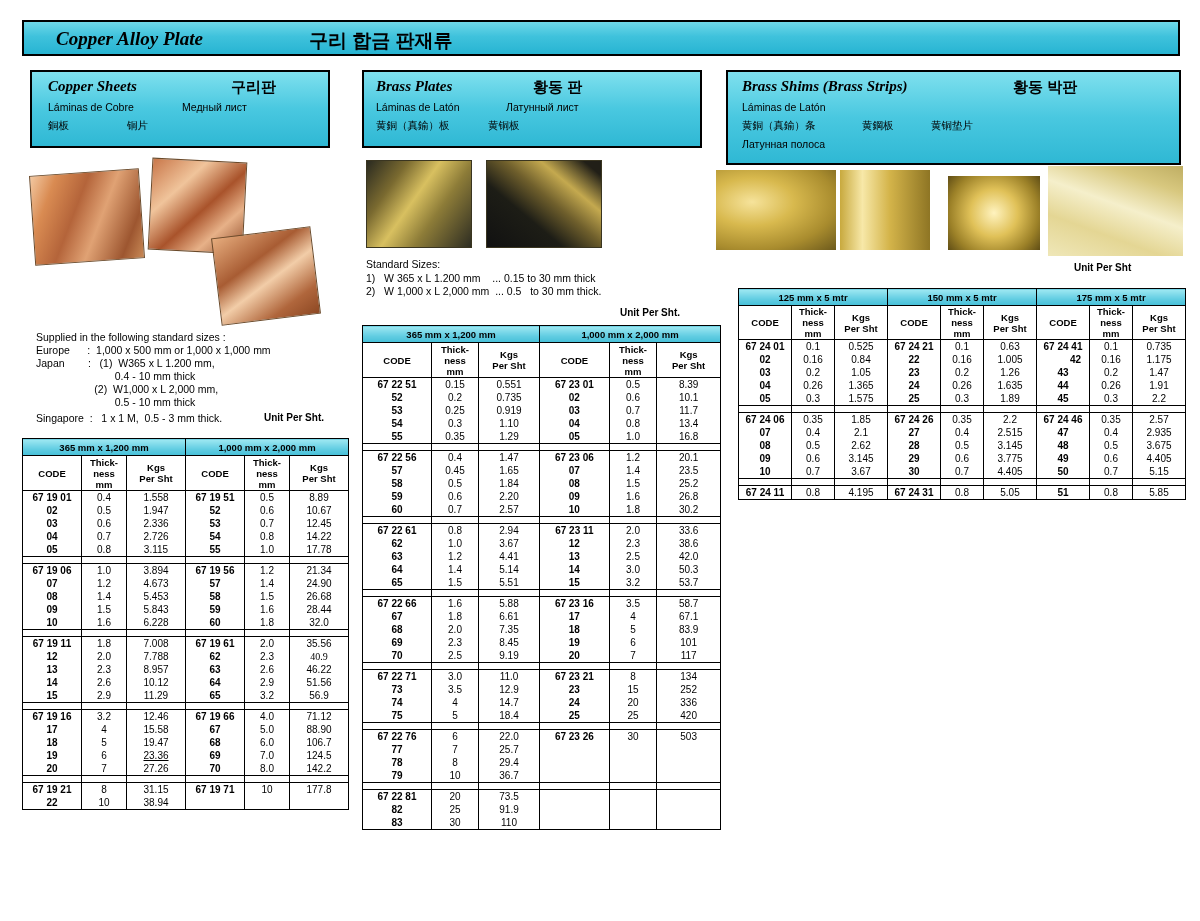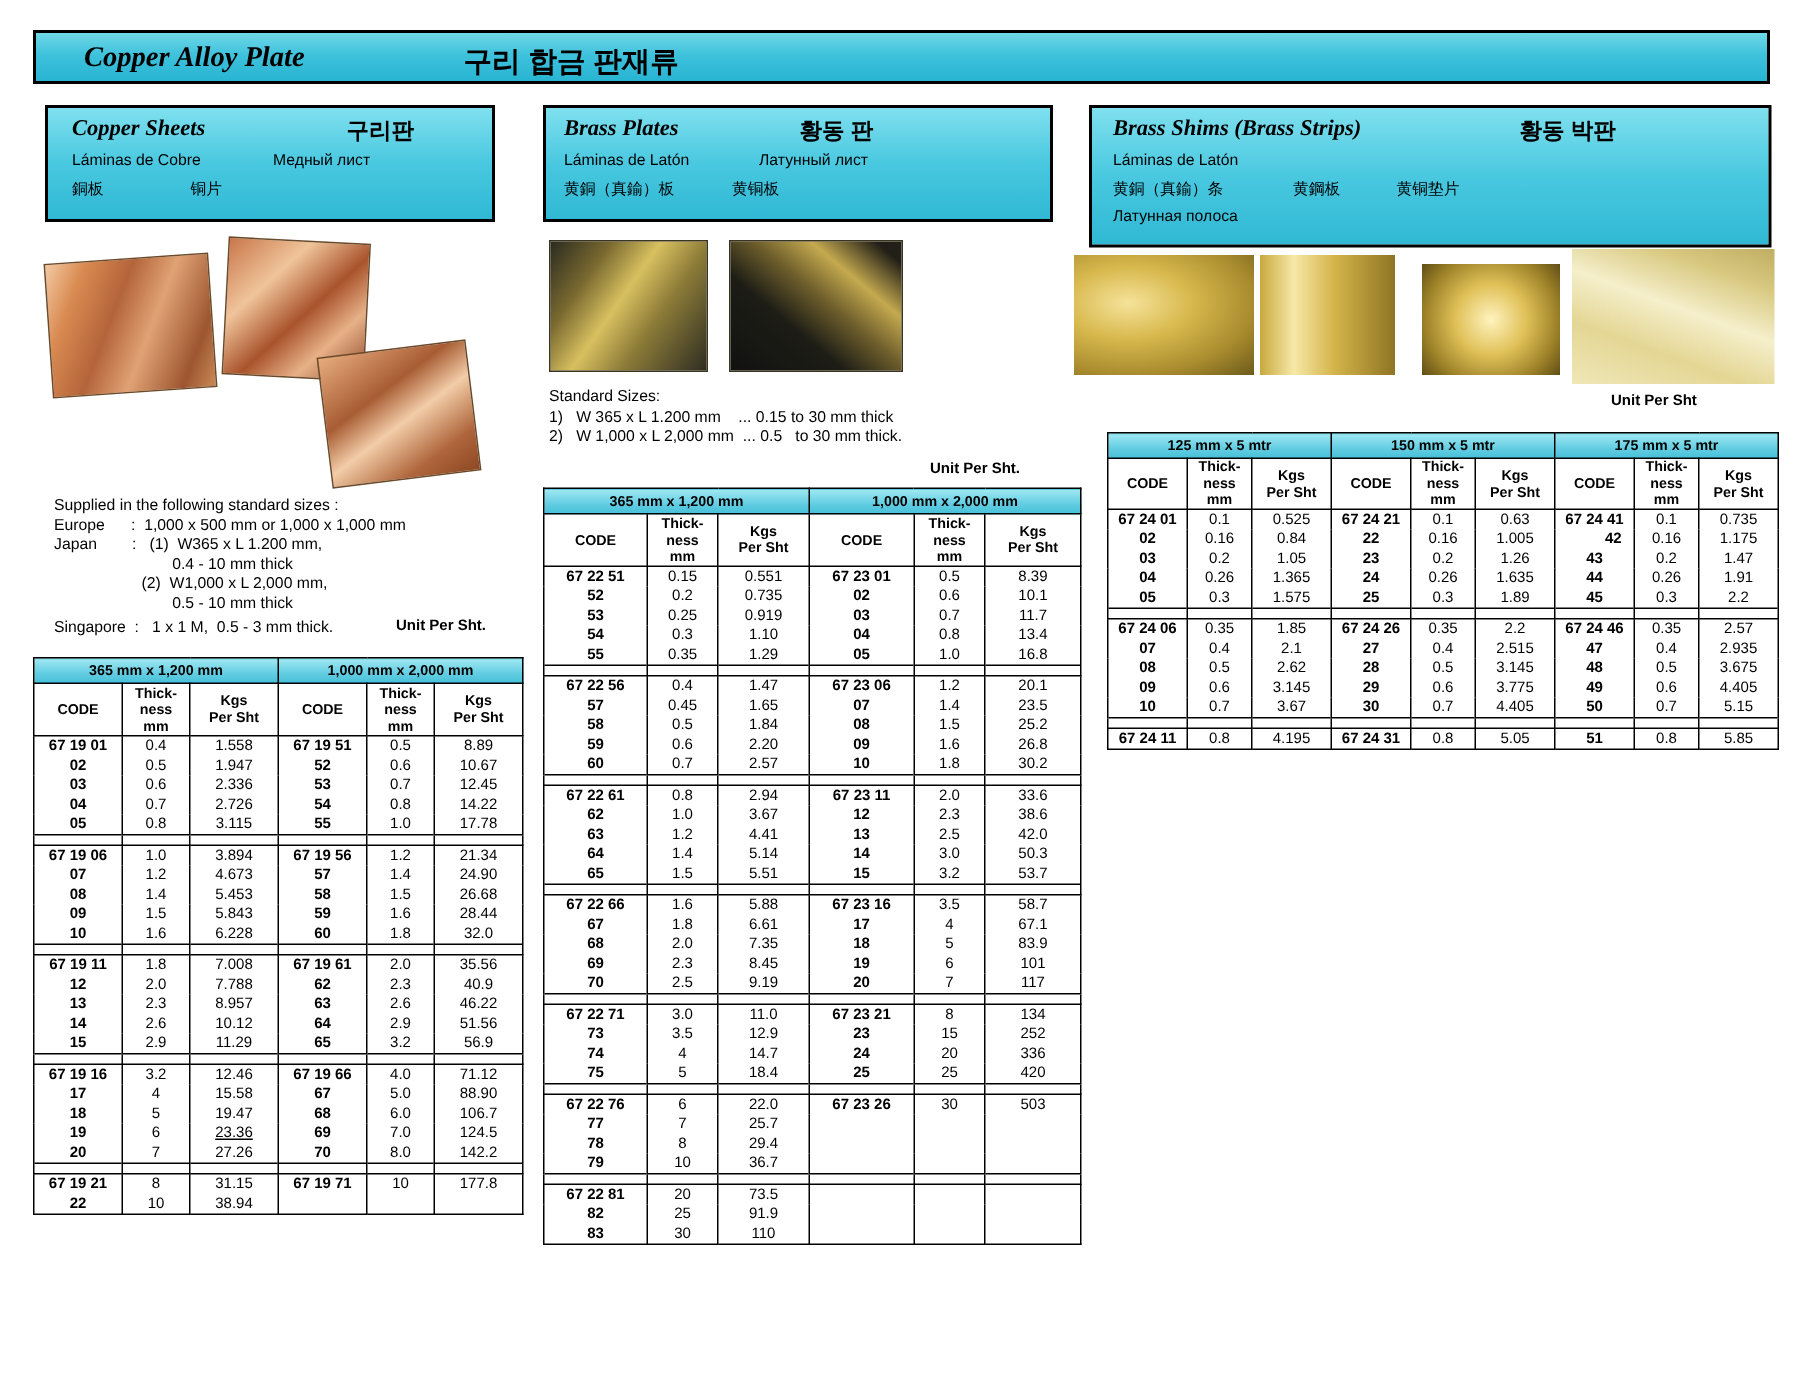--- a/index.html
+++ b/index.html
@@ -318,21 +318,21 @@
           <td class="codecell" style="height: 13px; border-top: none; border-bottom: none;">67 19 61</td>
           <td class="" style="height: 13px; border-top: none; border-bottom: none;">2.0</td>
           <td class="" style="height: 13px; border-top: none; border-bottom: none;">35.56</td>
         </tr>
         <tr>
           <td class="codecell" style="height: 13px; border-top: none; border-bottom: none;">12</td>
           <td class="" style="height: 13px; border-top: none; border-bottom: none;">2.0</td>
           <td class="" style="height: 13px; border-top: none; border-bottom: none;">7.788</td>
           <td class="codecell" style="height: 13px; border-top: none; border-bottom: none;">62</td>
           <td class="" style="height: 13px; border-top: none; border-bottom: none;">2.3</td>
-          <td class="" style="height: 13px; border-top: none; border-bottom: none;">40.9</td>
+          <td class="" style="height: 13px; border-top: none; border-bottom: none; font-family: Liberation Serif, serif;">40.9</td>
         </tr>
         <tr>
           <td class="codecell" style="height: 13px; border-top: none; border-bottom: none;">13</td>
           <td class="" style="height: 13px; border-top: none; border-bottom: none;">2.3</td>
           <td class="" style="height: 13px; border-top: none; border-bottom: none;">8.957</td>
           <td class="codecell" style="height: 13px; border-top: none; border-bottom: none;">63</td>
           <td class="" style="height: 13px; border-top: none; border-bottom: none;">2.6</td>
           <td class="" style="height: 13px; border-top: none; border-bottom: none;">46.22</td>
         </tr>
         <tr>

